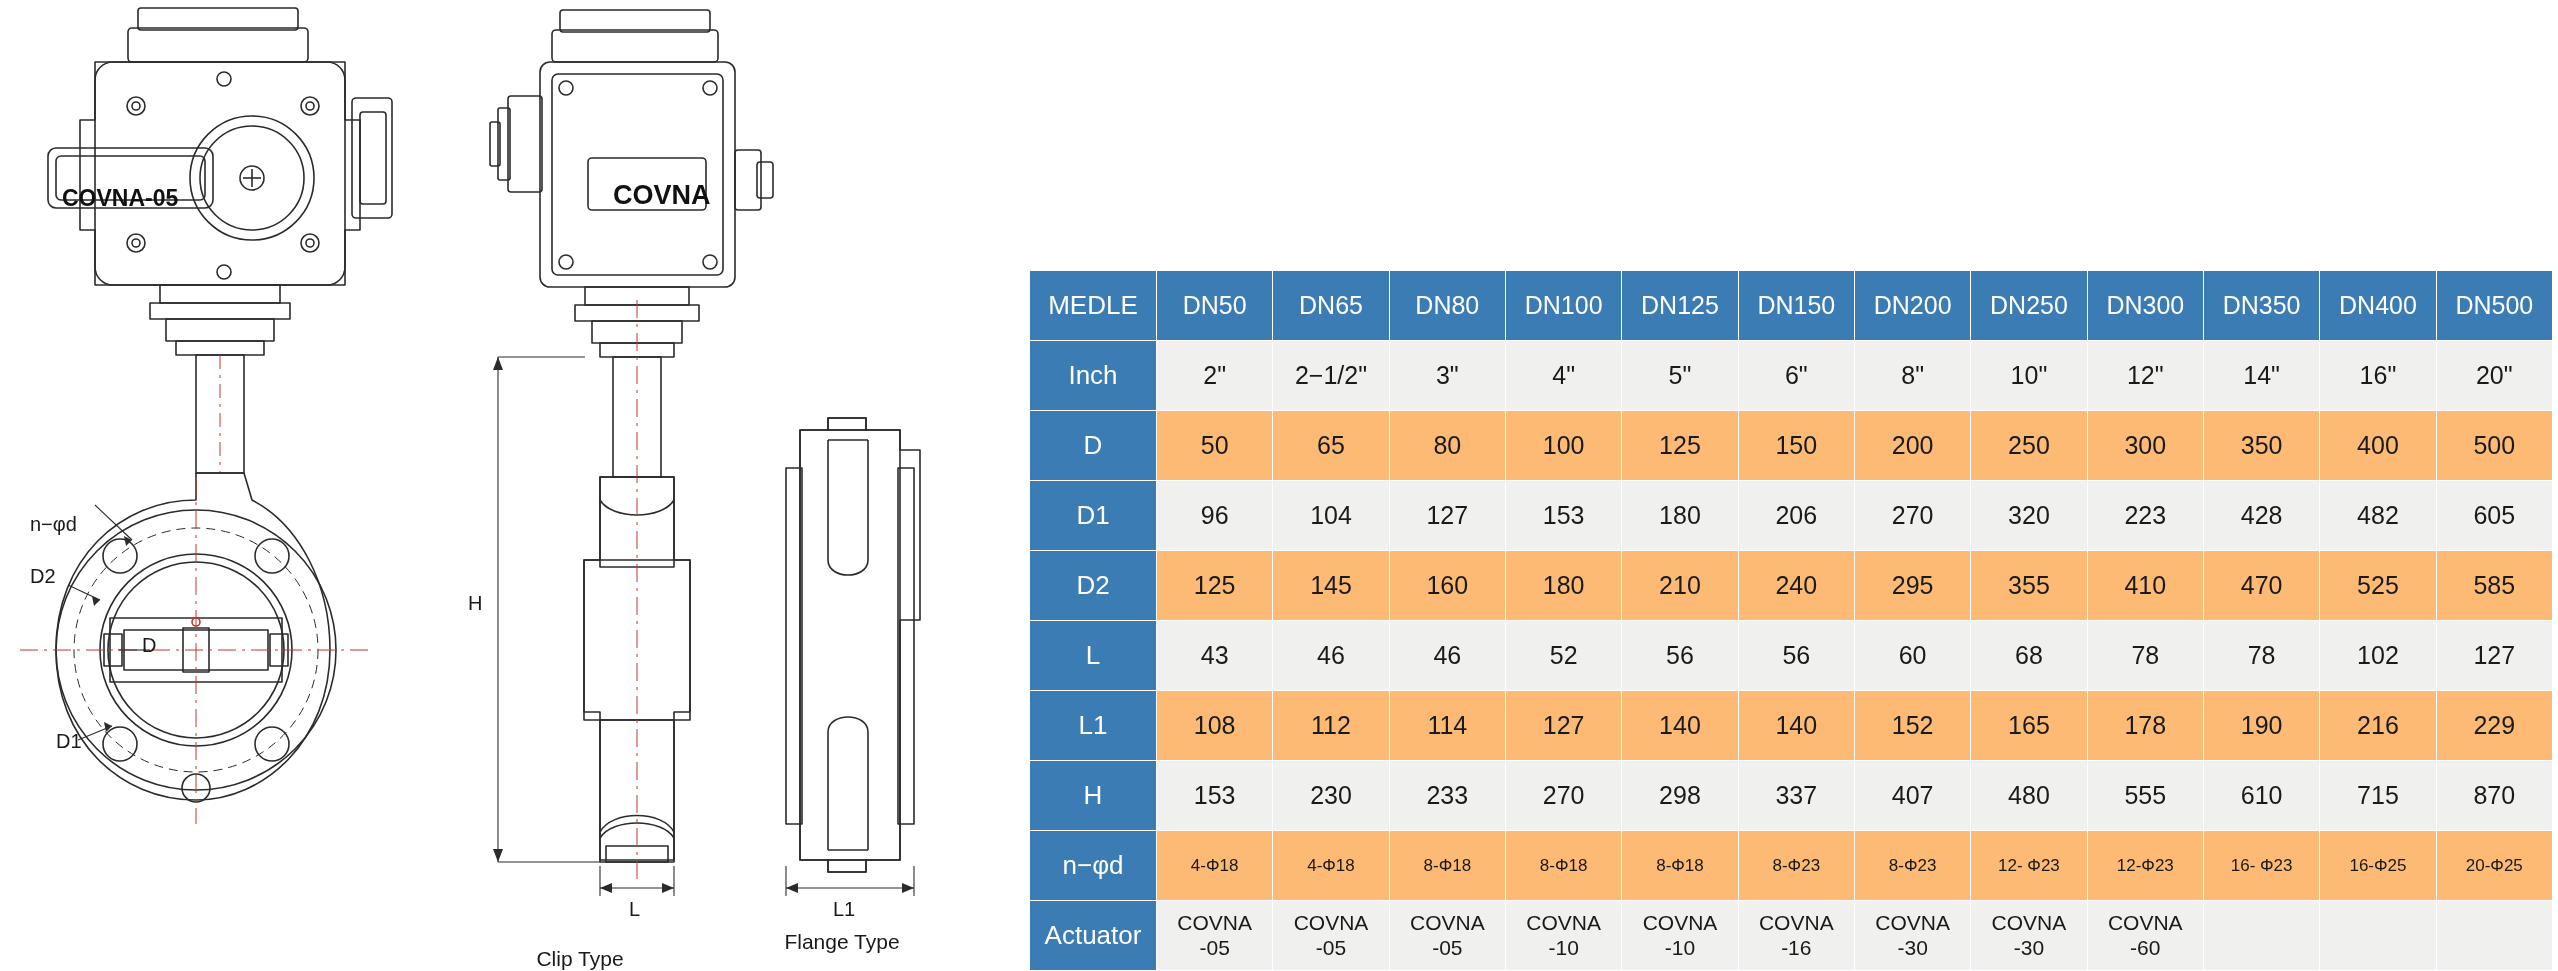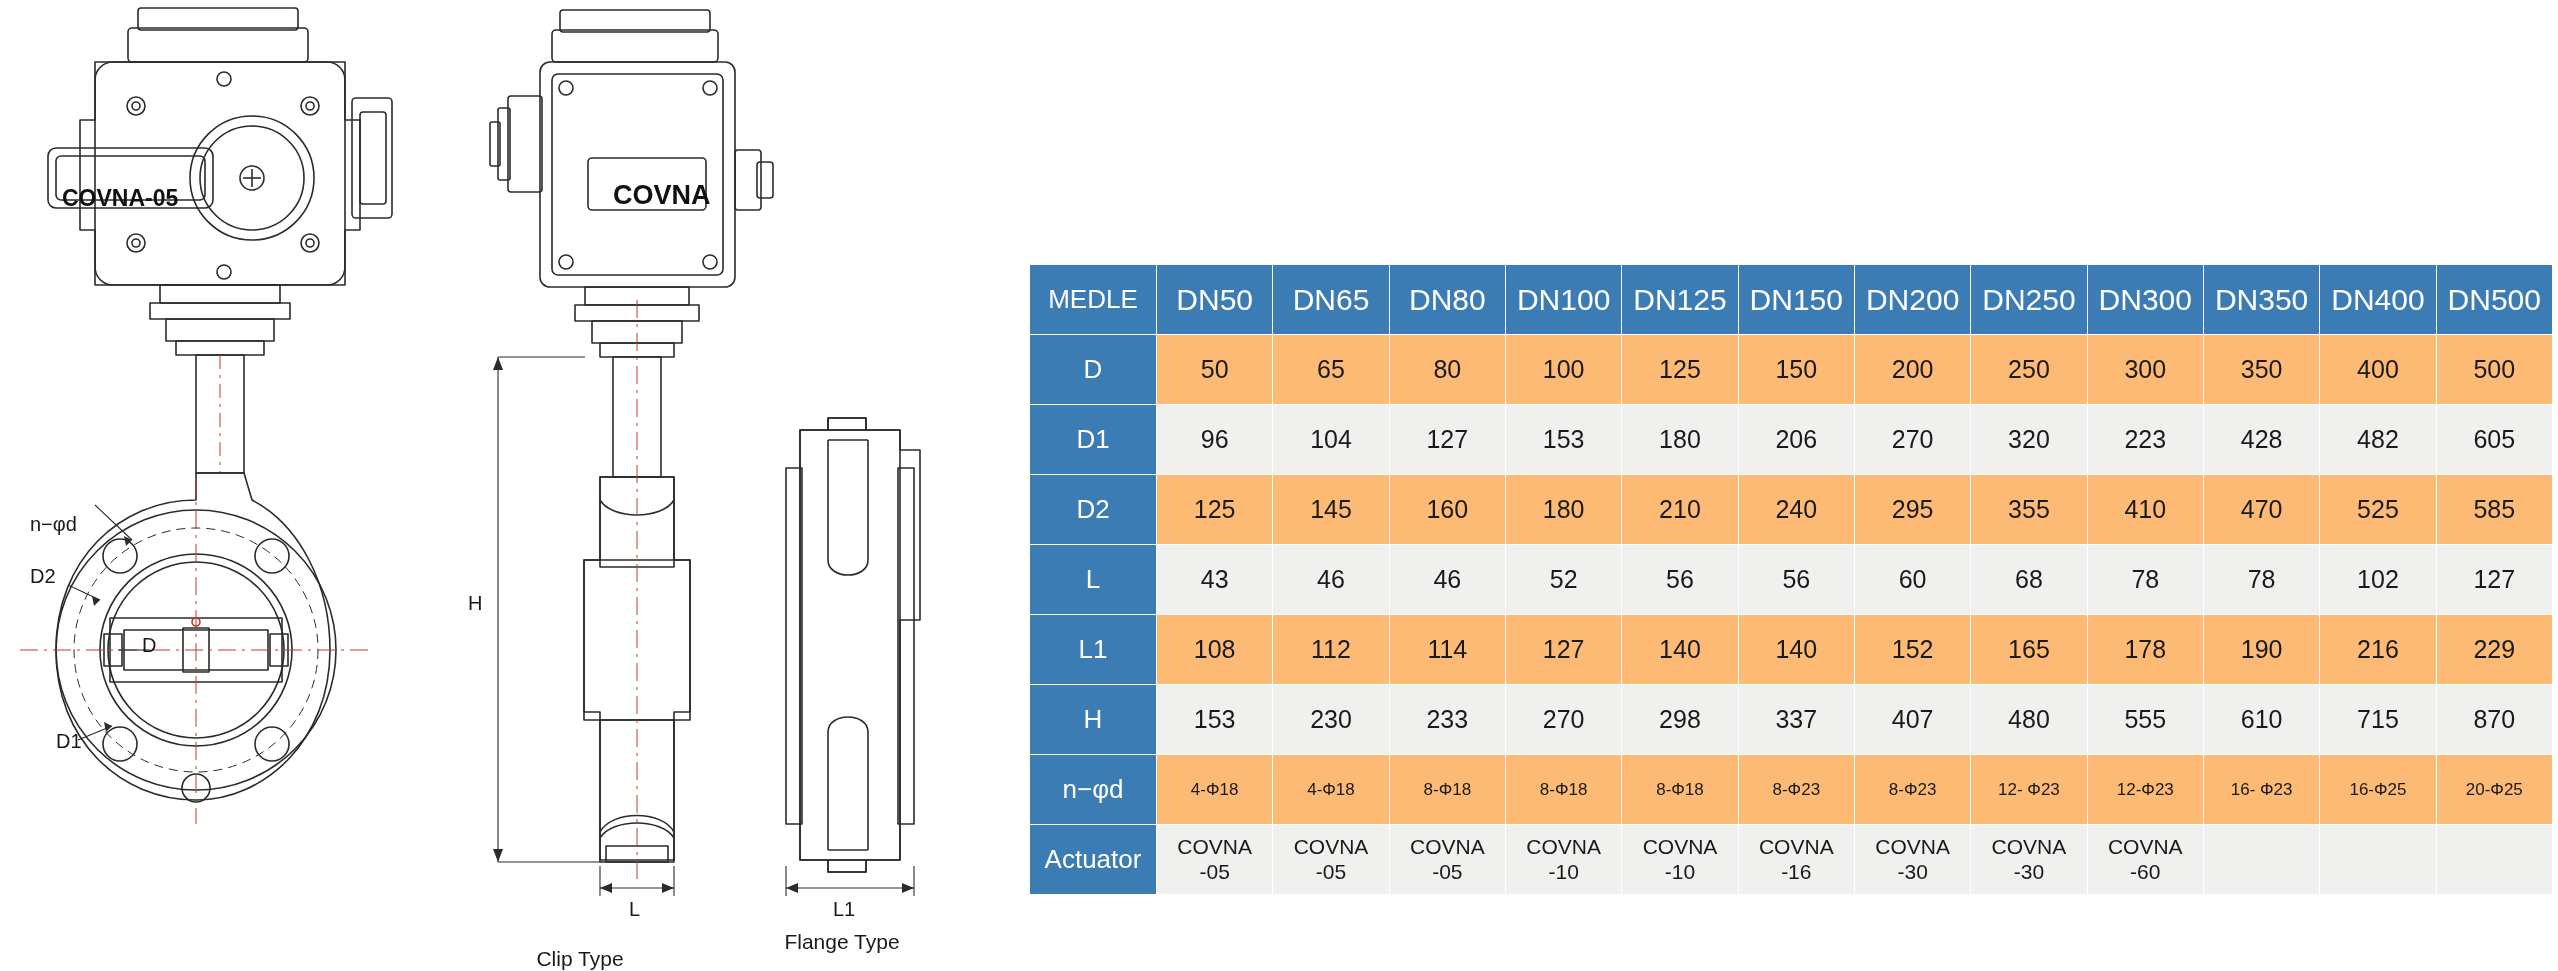--- a/index.html
+++ b/index.html
@@ -60,21 +60,21 @@
   }
   #brand-side {
     left: 613px; top: 180px;
     font-size: 27px;
   }
 
   
   .table-wrap {
     position: absolute;
     left: 1029px;
-    top: 264px;
+    top: 270px;
     width: 1524px;
   }
   table.spec {
     border-collapse: collapse;
     table-layout: fixed;
     width: 1524px;
     font-family: "Liberation Sans", sans-serif;
   }
   table.spec th, table.spec td {
     border: 1px solid #ffffff;
@@ -89,21 +89,21 @@
     background: #3c7cb4;
     color: #ffffff;
     font-weight: normal;
     width: 126px;
     font-size: 26px;
   }
   table.spec th.colhdr {
     background: #3c7cb4;
     color: #ffffff;
     font-weight: normal;
-    font-size: 30px;
+    font-size: 25px;
   }
   table.spec td.light {
     background: #f0f0ee;
   }
   table.spec td.blue {
     background: #fdba74;
   }
   table.spec td.small {
     font-size: 17px;
   }
@@ -322,20 +322,35 @@
           <th class="colhdr">DN125</th>
           <th class="colhdr">DN150</th>
           <th class="colhdr">DN200</th>
           <th class="colhdr">DN250</th>
           <th class="colhdr">DN300</th>
           <th class="colhdr">DN350</th>
           <th class="colhdr">DN400</th>
           <th class="colhdr">DN500</th>
         </tr>
 
+        <tr>
+          <th class="rowhdr">Inch</th>
+          <td class="light">2"</td>
+          <td class="light">2−1/2"</td>
+          <td class="light">3"</td>
+          <td class="light">4"</td>
+          <td class="light">5"</td>
+          <td class="light">6"</td>
+          <td class="light">8"</td>
+          <td class="light">10"</td>
+          <td class="light">12"</td>
+          <td class="light">14"</td>
+          <td class="light">16"</td>
+          <td class="light">20"</td>
+        </tr>
 
         <tr>
           <th class="rowhdr">D</th>
           <td class="blue">50</td>
           <td class="blue">65</td>
           <td class="blue">80</td>
           <td class="blue">100</td>
           <td class="blue">125</td>
           <td class="blue">150</td>
           <td class="blue">200</td>

